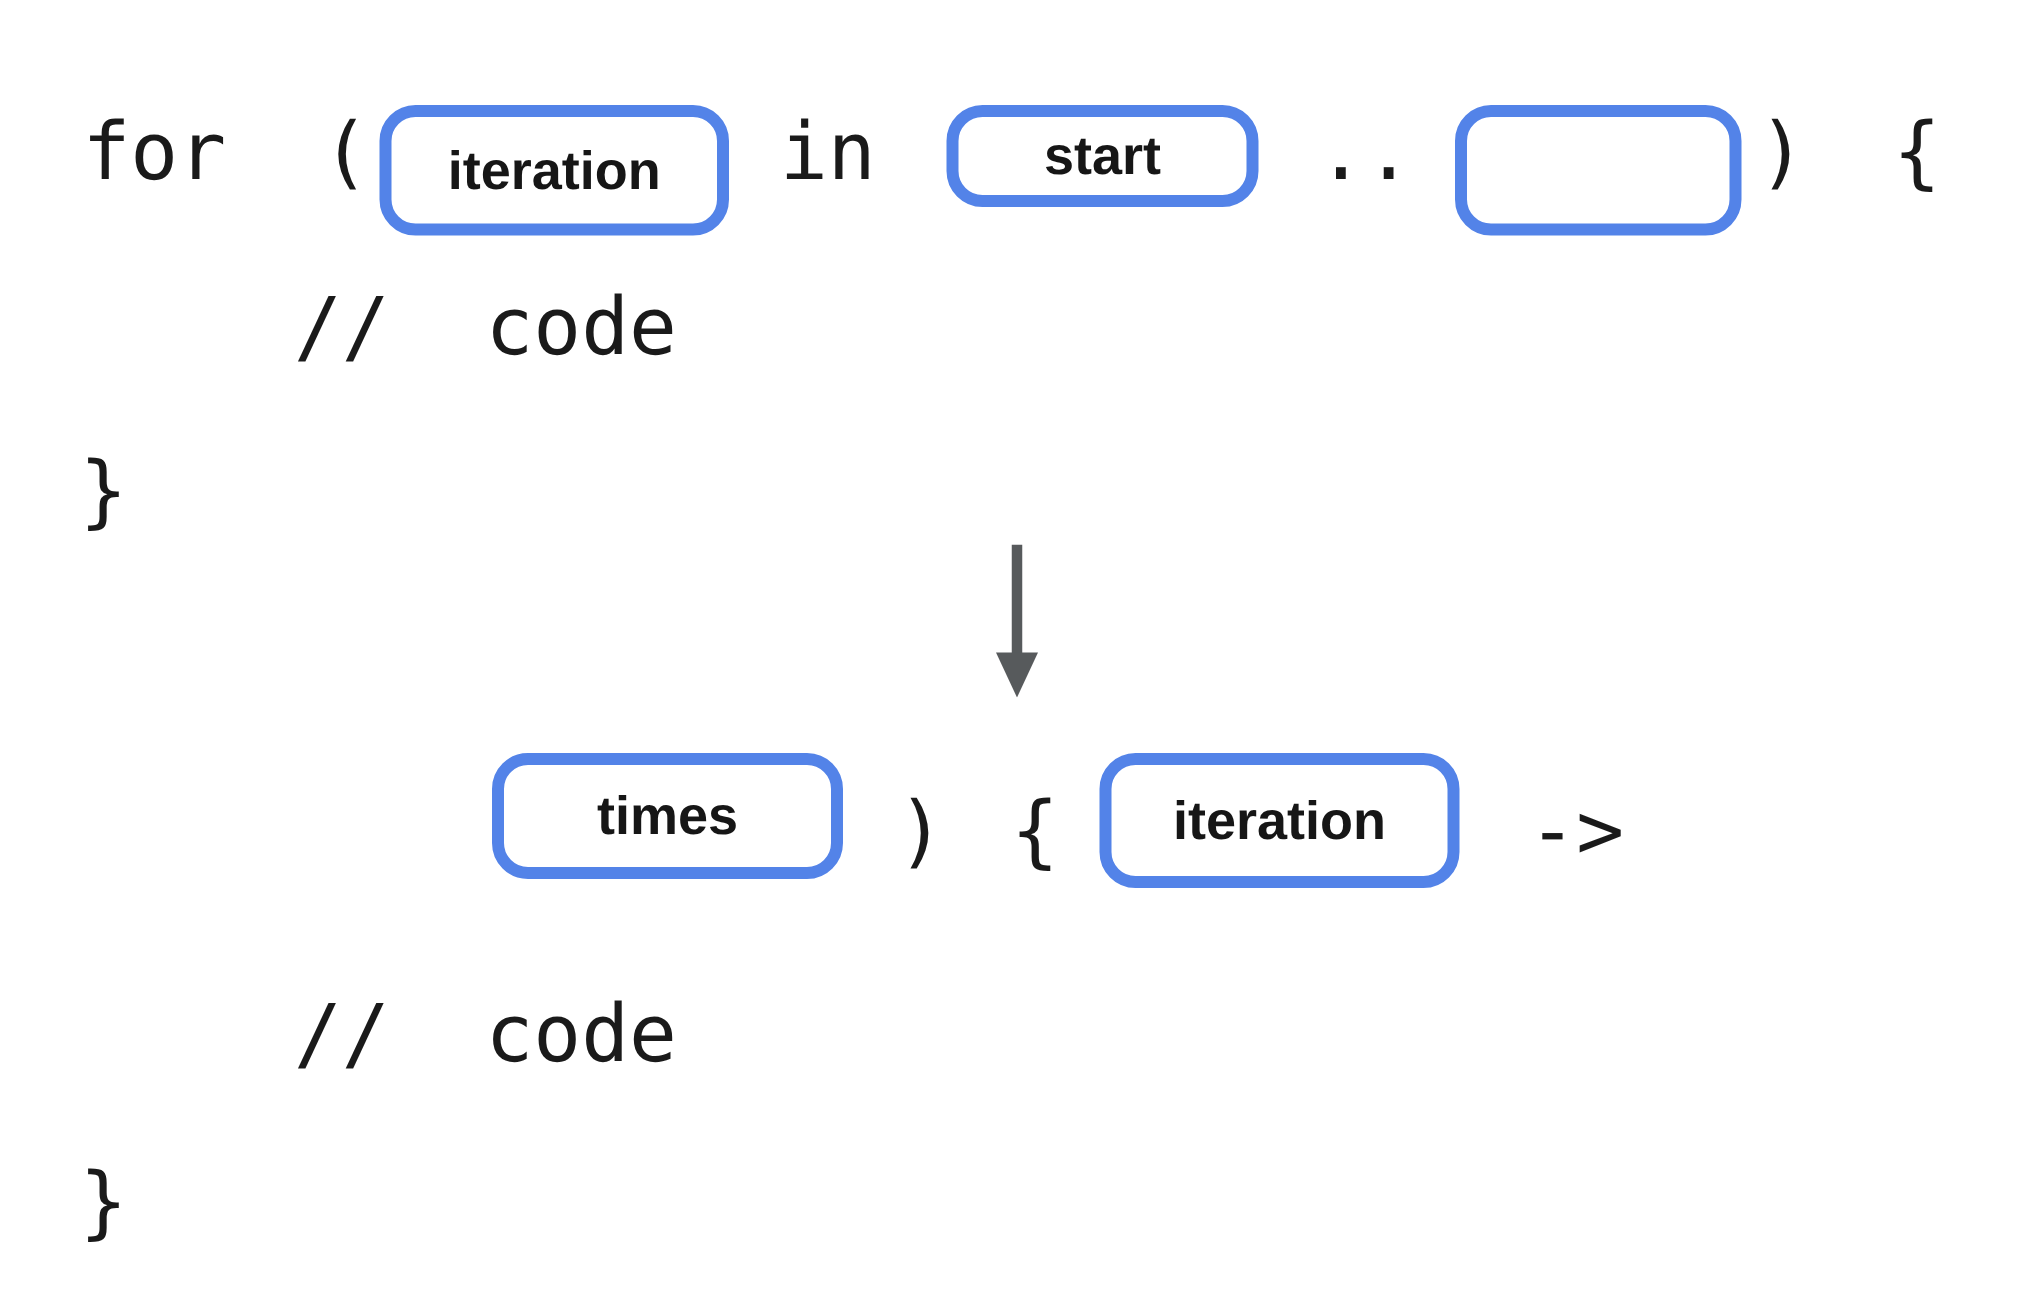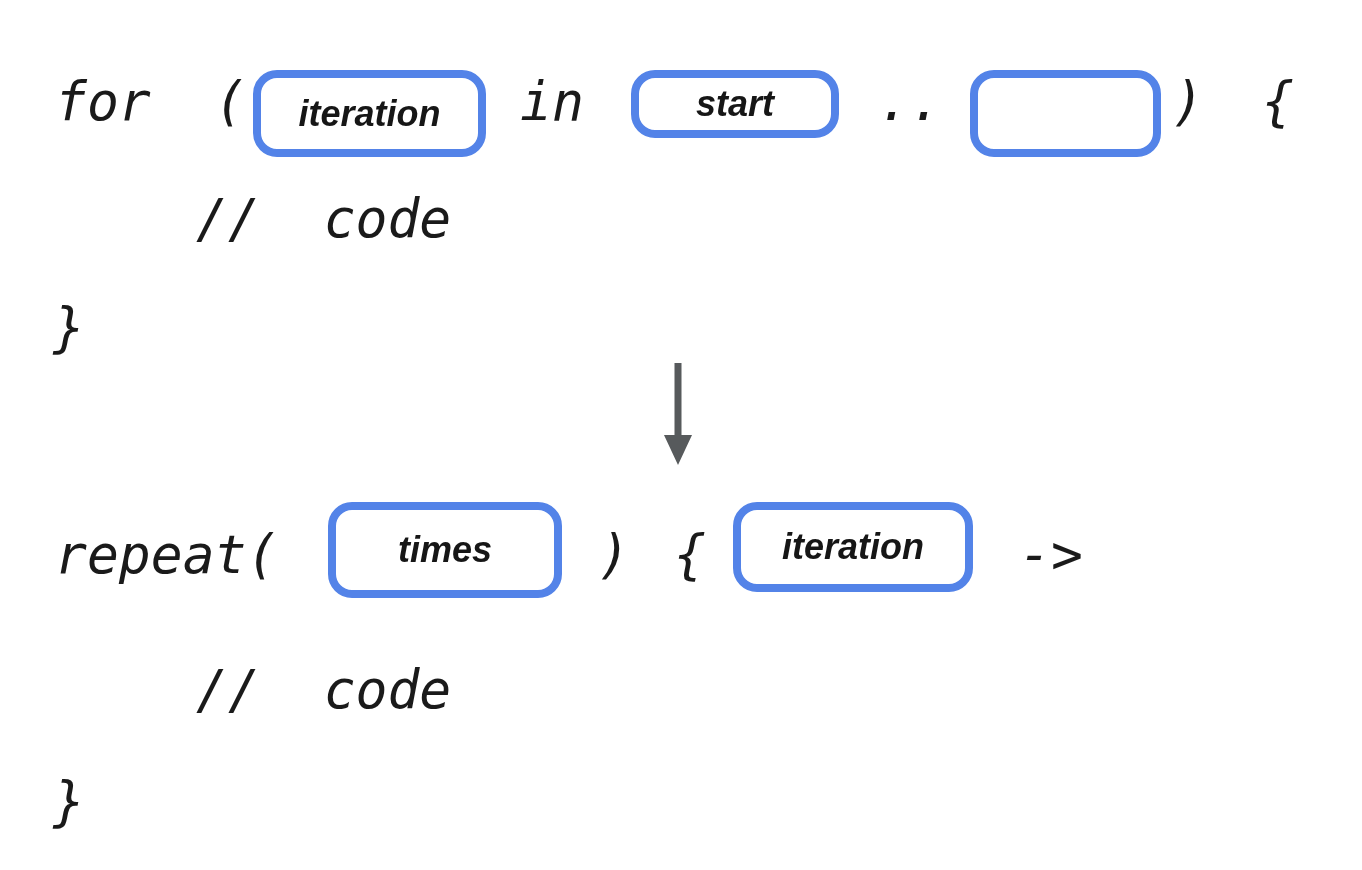--- a/index.html
+++ b/index.html
@@ -12,21 +12,20 @@
   * { margin: 0; padding: 0; box-sizing: border-box; }
   html, body {
     width: 1362px; height: 870px;
     background: var(--page-bg);
     overflow: hidden;
   }
   .canvas {
     position: relative;
     width: 1362px; height: 870px;
     background: var(--page-bg);
-    font-style: italic;
   }
   .mono {
     position: absolute;
     font-family: "DejaVu Sans Mono", monospace;
     font-size: 53px;
     line-height: 1;
     color: var(--code-text);
     white-space: pre;
     letter-spacing: 0;
   }
@@ -85,23 +84,22 @@
 
   <span class="mono" style="left:53px; top:301px">}</span>
 
   <div class="arrow">
     <svg width="28" height="102" viewBox="0 0 28 102" xmlns="http://www.w3.org/2000/svg">
       <rect x="10.5" y="0" width="7" height="76" fill="currentColor"></rect>
       <polygon points="0,72 28,72 14,102" fill="currentColor"></polygon>
     </svg>
   </div>
 
-  <span class="mono" style="left:55px; top:528px">repeat(</span>
 
-  <div class="pill" style="left:328px; top:502px; width:234px; height:96px">
+  <div class="pill" style="left:328px; top:502px; width:234px; height:84px">
     <span class="pill-label">times</span>
   </div>
 
   <span class="mono" style="left:598px; top:528px">)</span>
 
   <span class="mono" style="left:674px; top:528px">{</span>
 
   <div class="pill" style="left:733px; top:502px; width:240px; height:90px">
     <span class="pill-label">iteration</span>
   </div>

